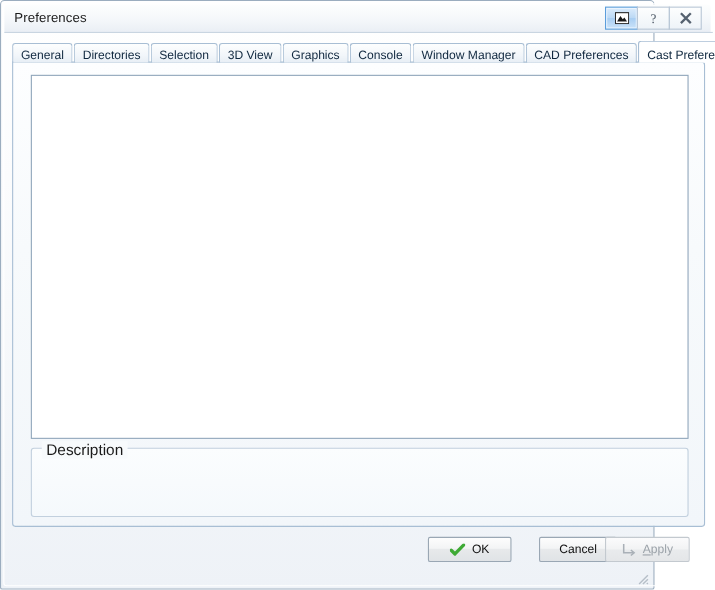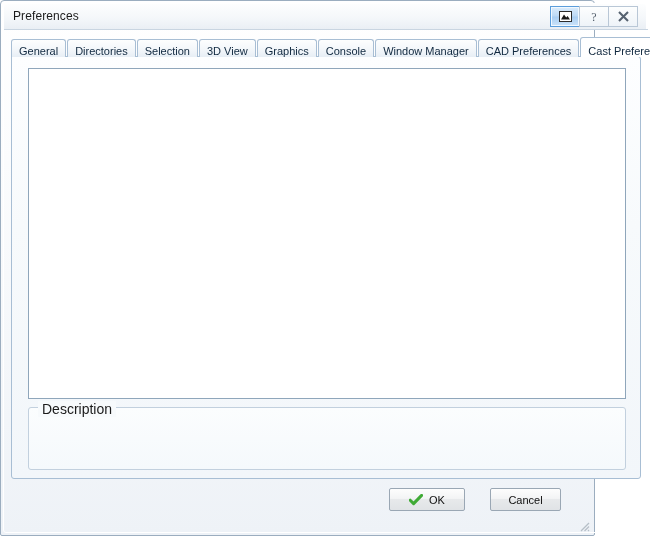--- a/index.html
+++ b/index.html
@@ -367,20 +367,29 @@
           <path d="M1.2 6.2 L4.6 9.6 L12.6 1.4" stroke="#3faa35" stroke-width="3" fill="none" stroke-linecap="round" stroke-linejoin="round"></path>
         </svg>
       </span>
       <span class="lbl">OK</span>
     </div>
 
     <div class="btn cancel">
       <span class="lbl">Cancel</span>
     </div>
 
+    <div class="btn apply">
+      <span class="icon">
+        <svg width="13" height="13" viewBox="0 0 13 13">
+          <path d="M2 1.5 L2 9.5 L10.5 9.5" stroke="#a9b0b7" stroke-width="1.4" fill="none"></path>
+          <path d="M8.5 7 L11.5 9.5 L8.5 12" stroke="#a9b0b7" stroke-width="1.4" fill="none"></path>
+        </svg>
+      </span>
+      <span class="lbl"><span class="u">A</span>pply</span>
+    </div>
   </div>
 
   <div class="grip">
     <svg width="12" height="12" viewBox="0 0 12 12">
       <g stroke="#b6bfc8" stroke-width="1.3">
         <path d="M11 3 L3 11"></path>
         <path d="M11 6.5 L6.5 11"></path>
         <path d="M11 10 L10 11"></path>
       </g>
     </svg>

